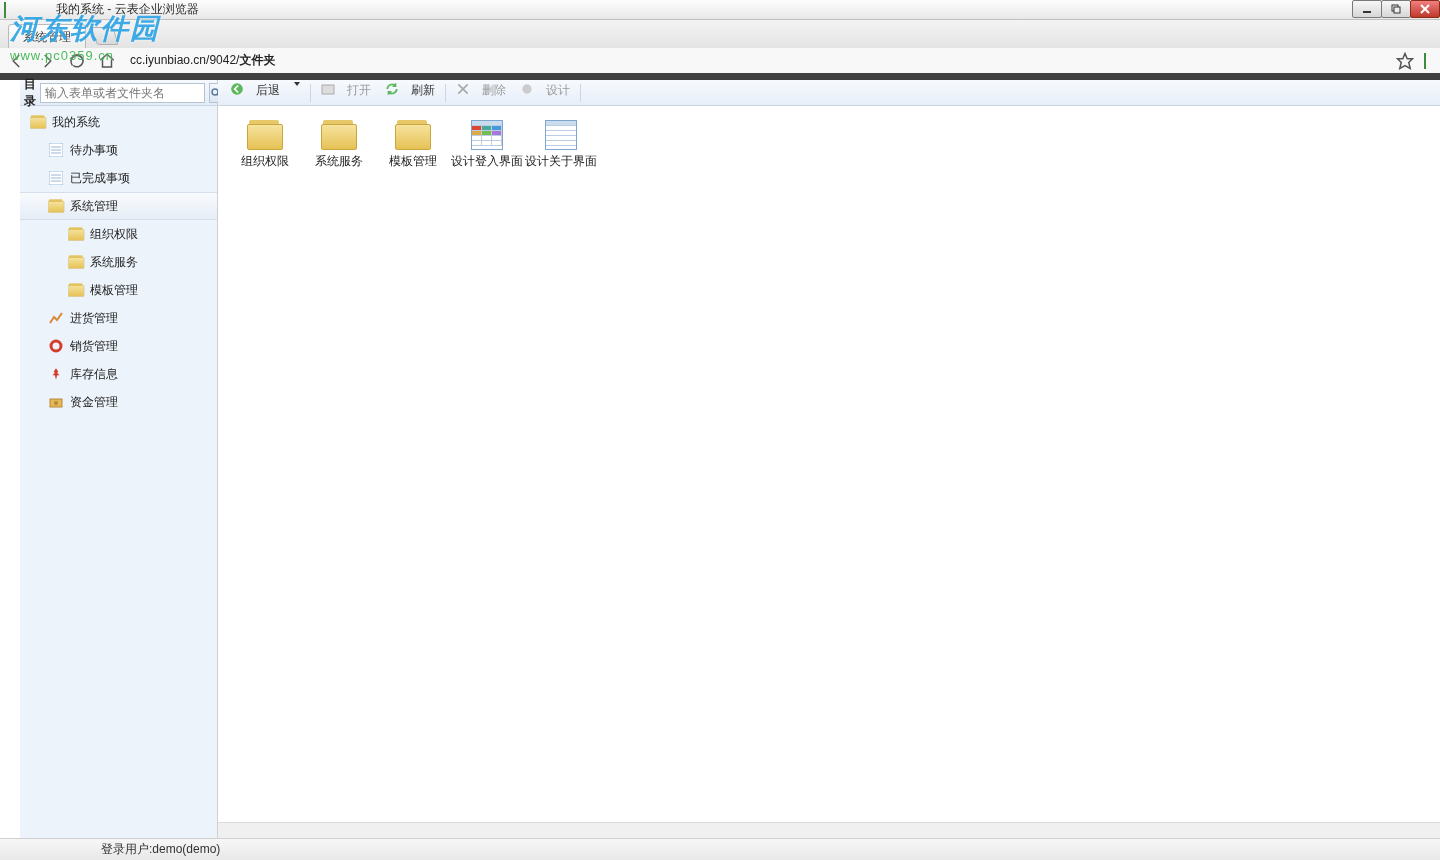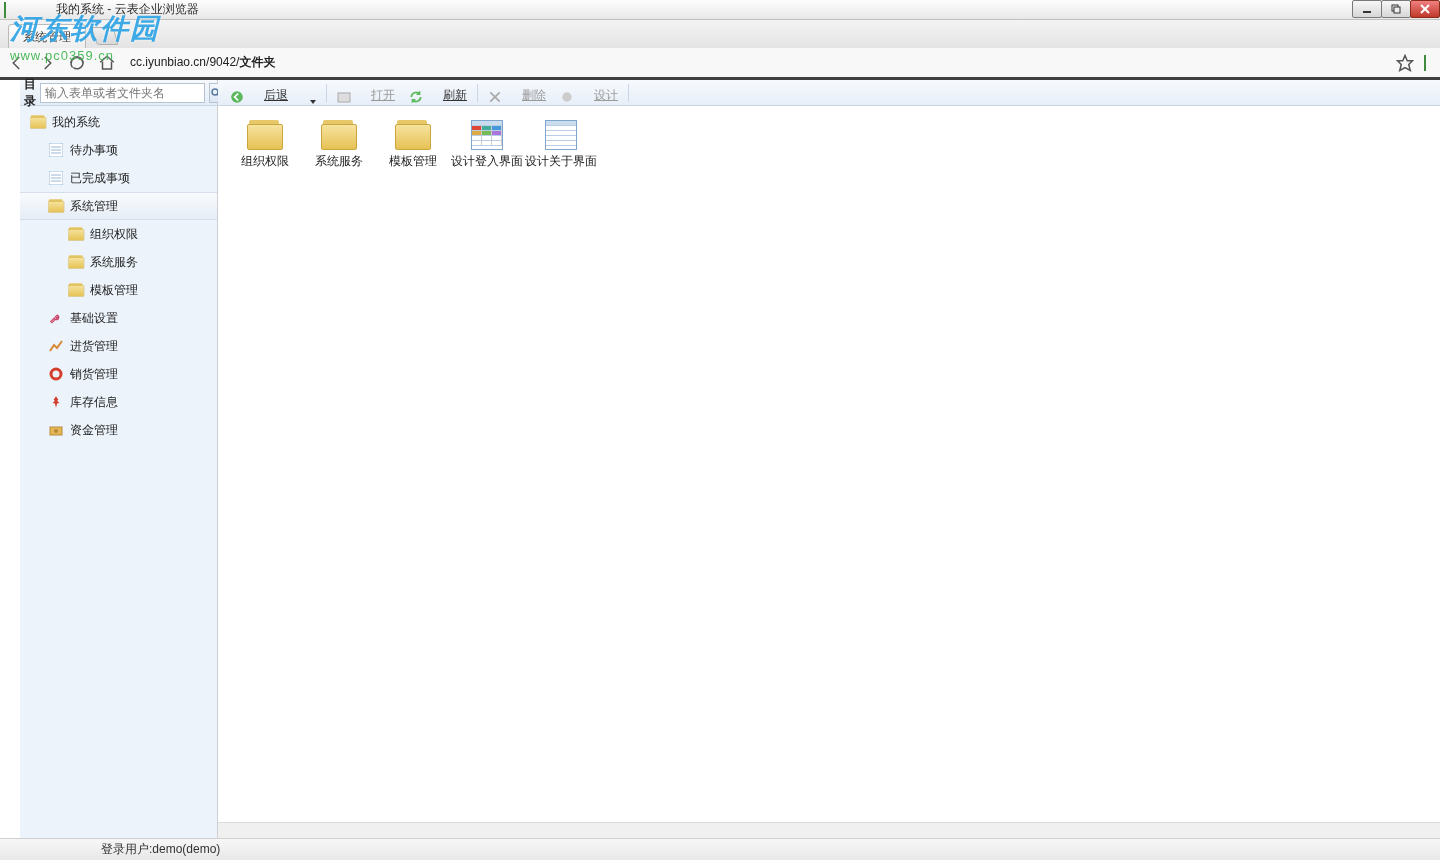--- a/index.html
+++ b/index.html
@@ -14,21 +14,21 @@
 .winbtn svg{width:10px;height:10px;}
 
 .watermark{position:absolute;left:10px;top:10px;z-index:100;pointer-events:none;opacity:.9;filter:drop-shadow(0 0 1px rgba(255,255,255,.6));}
 .watermark .big{font-size:28px;font-weight:bold;color:#2aa3e6;letter-spacing:2px;font-style:italic;}
 .watermark .sub{font-size:13px;color:#38b44a;font-weight:normal;letter-spacing:1px;}
 
 .tabstrip{height:28px;background:linear-gradient(#f3f3f3,#e4e4e4);display:flex;align-items:flex-end;padding-left:8px;}
 .tab{height:24px;line-height:24px;padding:0 14px;background:linear-gradient(#fefefe,#ededed);border:1px solid #b9b9b9;border-bottom:none;border-radius:4px 4px 0 0;color:#333;position:relative;}
 .newtab{width:22px;height:18px;margin-left:8px;margin-bottom:3px;background:linear-gradient(#f0f0f0,#d8d8d8);border:1px solid #b0b0b0;transform:skewX(18deg);border-radius:3px;}
 
-.addrbar{height:32px;background:#f8f8f8;border-bottom:3px solid #404040;display:flex;align-items:center;padding:0 6px;gap:8px;}
+.addrbar{height:32px;background:#f8f8f8;border-bottom:7px solid #404040;display:flex;align-items:center;padding:0 6px;gap:8px;}
 .navbtn{width:22px;height:22px;display:flex;align-items:center;justify-content:center;color:#555;}
 .navbtn svg{width:18px;height:18px;stroke:#555;fill:none;stroke-width:2;}
 .addr{flex:1;color:#222;font-size:13px;padding-left:4px;}
 .addr .bold{font-weight:bold;}
 .riconbar{display:flex;gap:8px;align-items:center;padding-right:8px;}
 
 .main{display:flex;height:calc(100% - 20px - 28px - 32px - 22px);margin-left:20px;}
 .sidebar{width:198px;border-right:1px solid #cfcfcf;background:#ecf3fb;display:flex;flex-direction:column;}
 .side-head{height:26px;background:linear-gradient(#f6f9fd,#e3ecf7);border-bottom:1px solid #cbd6e4;display:flex;align-items:center;padding:0 4px;gap:4px;}
 .side-head .lbl{font-weight:bold;color:#222;}
@@ -36,21 +36,21 @@
 .side-head .srch{width:22px;height:20px;border:1px solid #b6c3d3;background:linear-gradient(#f5f8fc,#dbe6f3);display:flex;align-items:center;justify-content:center;}
 .tree{padding-top:2px;}
 .trow{height:28px;display:flex;align-items:center;padding-left:10px;gap:6px;color:#222;cursor:default;}
 .trow.d1{padding-left:28px;}
 .trow.d2{padding-left:48px;}
 .trow.sel{background:linear-gradient(#f8fafd,#e6edf6);border-top:1px solid #d5dfec;border-bottom:1px solid #d5dfec;}
 .ticn{width:16px;height:16px;display:flex;align-items:center;justify-content:center;}
 
 .content{flex:1;display:flex;flex-direction:column;background:#fff;position:relative;}
 .ctoolbar{height:26px;background:linear-gradient(#f7fafe,#e7eef8);border-bottom:1px solid #cbd6e4;display:flex;align-items:center;padding:0 6px;gap:2px;}
-.tbtn{height:22px;display:flex;align-items:flex-end;gap:20px;padding:0 6px;color:#333;text-decoration:underline;}
+.tbtn{height:22px;display:flex;align-items:flex-start;gap:12px;padding:0 6px;color:#333;}
 .tbtn.dis{color:#9a9a9a;}
 .tsep{width:1px;height:18px;background:#cbd6e4;margin:0 2px;}
 .tbtn .caret{width:0;height:0;border-left:3px solid transparent;border-right:3px solid transparent;border-top:4px solid #333;margin-left:2px;}
 .iconview{padding:14px 10px;display:flex;gap:0;align-items:flex-start;flex-wrap:wrap;}
 .fitem{width:74px;display:flex;flex-direction:column;align-items:center;gap:4px;}
 .fitem .lbl{text-align:center;line-height:14px;color:#222;}
 .foldericon{width:36px;height:30px;position:relative;}
 .foldericon .back{position:absolute;left:2px;top:0;width:30px;height:8px;background:#e6c868;border-radius:2px 2px 0 0;}
 .foldericon .front{position:absolute;left:0;top:4px;width:36px;height:26px;background:linear-gradient(#f6e39e,#e6c255);border:1px solid #caa63c;border-radius:2px;}
 .grididn{width:32px;height:30px;border:1px solid #7fa6cf;background:#fff;position:relative;}
@@ -212,28 +212,20 @@
           <span class="ticn">
             <span class="foldericon" style="transform:scale(.45);transform-origin:left center;">
               <span class="back"></span>
               <span class="front"></span>
             </span>
           </span>
           <span>模板管理</span>
         </div>
       <div class="trow d1">
           <span class="ticn">
-            <svg width="14" height="14" viewBox="0 0 24 24" fill="none" stroke="#c46" stroke-width="2">
-              <path d="M14 7a4 4 0 1 1-5 5l-6 6 2 2 6-6a4 4 0 0 0 5-5l-3 3-2-2 3-3z"></path>
-            </svg>
-          </span>
-          <span>基础设置</span>
-        </div>
-      <div class="trow d1">
-          <span class="ticn">
             <svg width="14" height="14" viewBox="0 0 14 14" fill="none" stroke="#d88835" stroke-width="2">
               <polyline points="1 12 5 6 8 9 13 2"></polyline>
             </svg>
           </span>
           <span>进货管理</span>
         </div>
       <div class="trow d1">
           <span class="ticn">
             <svg width="14" height="14" viewBox="0 0 14 14">
               <circle cx="7" cy="7" r="5" fill="none" stroke="#d43d2a" stroke-width="3"></circle>

